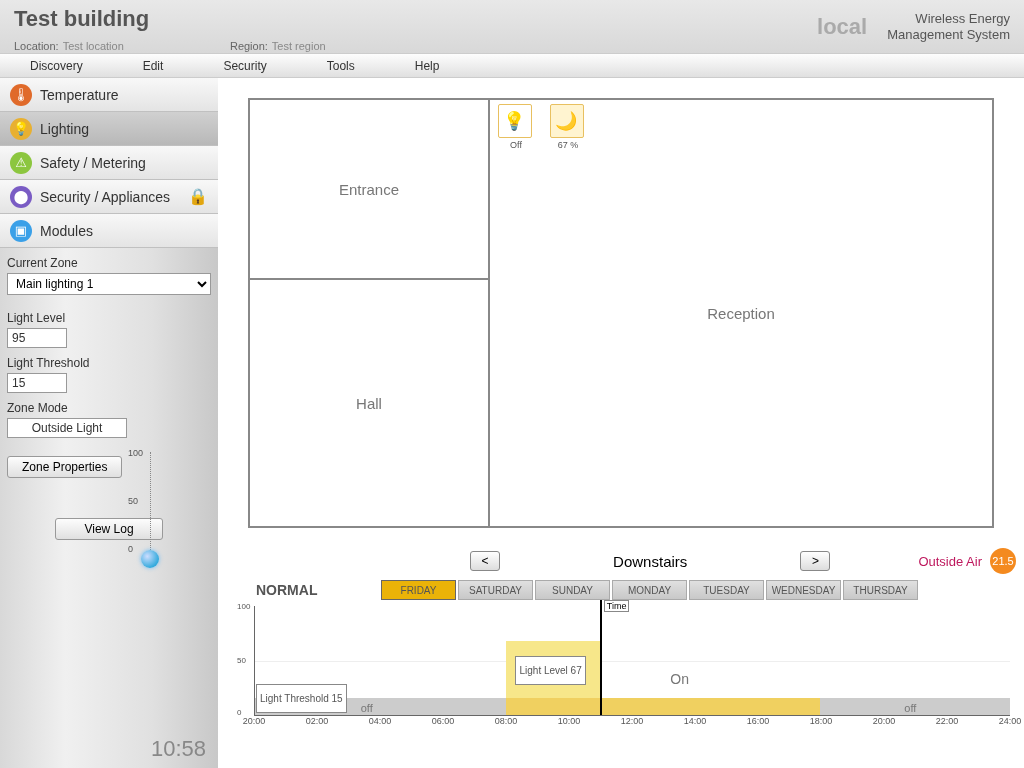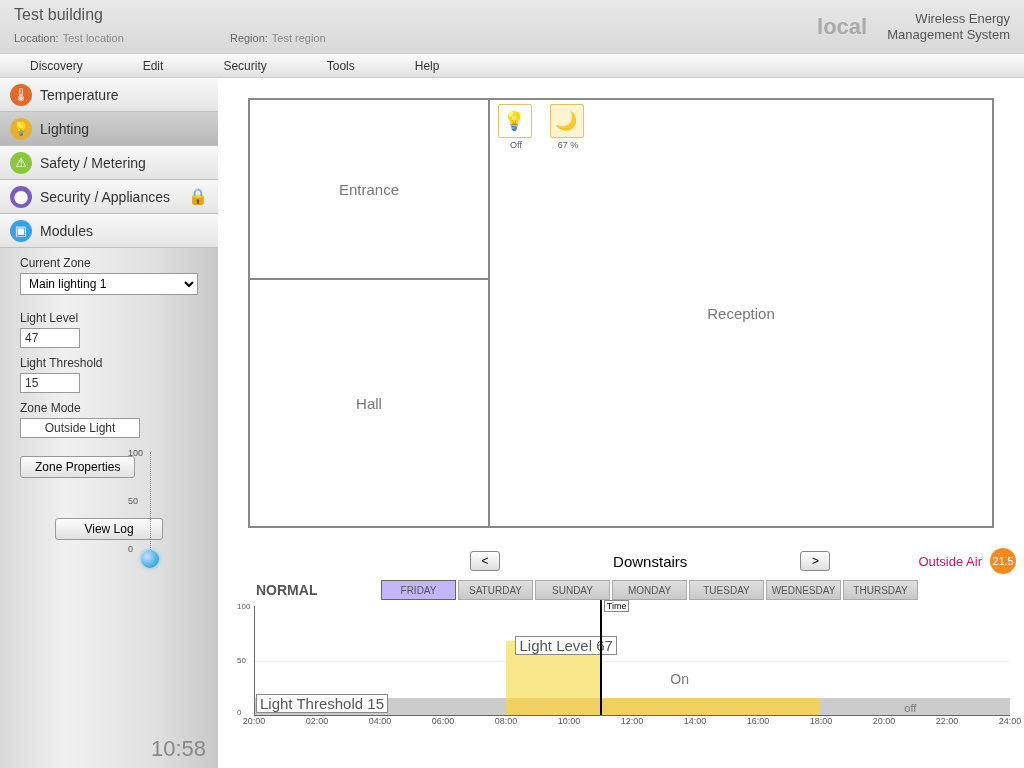--- a/index.html
+++ b/index.html
@@ -3,39 +3,39 @@
 <meta charset="utf-8">
 <style>
 * { box-sizing: border-box; margin: 0; padding: 0; font-family: "Segoe UI", Arial, sans-serif; }
 body { width: 1024px; height: 768px; background: #f5f5f5; overflow: hidden; position: relative; }
 
 
 .header { display: flex; height: 54px; background: linear-gradient(#e8e8e8,#d8d8d8); border-bottom:1px solid #ccc;}
 .logo-block { width: 218px; background:#000; color:#fff; display:flex; align-items:center; justify-content:center; font-size:24px; font-weight:300; letter-spacing:1px;}
 .logo-block .sub { font-size:6px; letter-spacing:0; display:block; color:#999;}
 .header-mid { flex:1; padding:6px 14px; }
-.header-mid .title { font-size:16px; color:#555; font-weight:400;}
+.header-mid .title { font-size:22px; color:#555; font-weight:700;}
 .header-mid .meta { font-size:11px; color:#888; margin-top:8px;}
 .header-mid .meta b { color:#666; font-weight:normal; margin-right:4px;}
 .header-right { width: 340px; display:flex; align-items:center; justify-content:flex-end; padding-right:14px; gap:20px;}
 .local { font-size:22px; color:#aaa; font-weight:bold;}
 .brand { text-align:right; font-size:13px; color:#555; line-height:1.2;}
 
 
 .menubar { height:24px; background:linear-gradient(#fdfdfd,#e0e0e0); display:flex; align-items:center; padding-left:30px; gap:60px; font-size:12px; color:#333; border-bottom:1px solid #ccc;}
 .menubar span { cursor:default;}
 
 
 .sidebar { position:absolute; top:78px; left:0; width:218px; bottom:0; background:linear-gradient(90deg,#d8d8d8,#f0f0f0 30%,#e0e0e0 70%,#c8c8c8); }
 .cat { height:34px; display:flex; align-items:center; gap:8px; padding-left:10px; font-size:14px; color:#333; border-bottom:1px solid #c0c0c0; background:linear-gradient(#f8f8f8,#e4e4e4);}
 .cat.sel { background:linear-gradient(#d0d0d0,#b8b8b8);}
 .cat .ico { width:22px; height:22px; border-radius:50%; display:flex; align-items:center; justify-content:center; font-size:13px; color:#fff;}
 .lock-ico { margin-left:auto; margin-right:10px; font-size:16px; color:#555;}
 
-.panel-sec { padding:8px 20px; font-size:12px; color:#333;}
+.panel-sec { padding:8px 7px; font-size:12px; color:#333;}
 .panel-sec .lbl { margin-bottom:3px;}
 .panel-sec select, .panel-sec .valbox { width:100%; border:1px solid #999; background:#fff; font-size:12px; padding:2px 4px;}
 .valbox { width:60px !important; display:inline-block; text-align:left;}
 .row { margin-bottom:8px;}
 .btn { background:linear-gradient(#fdfdfd,#e0e0e0); border:1px solid #999; border-radius:3px; padding:3px 14px; font-size:12px; cursor:pointer;}
 
 .gauge { position:absolute; left:128px; top:370px; width:40px; height:120px; }
 .gauge .scale-lbl { position:absolute; left:0; font-size:9px; color:#555;}
 .gauge .track { position:absolute; left:22px; top:4px; width:1px; height:102px; border-left:1px dotted #888;}
 .gauge .handle { position:absolute; left:13px; bottom:0; width:18px; height:18px; border-radius:50%; background:radial-gradient(circle at 35% 35%, #cdf, #3ad 70%); box-shadow:0 0 4px rgba(80,180,255,.8);}
@@ -54,29 +54,29 @@
 .schedule { position:absolute; left:18px; right:8px; bottom:30px; height:190px;}
 .sched-head { display:flex; align-items:center; height:26px; gap:4px;}
 .navbtn { width:30px; height:20px; border:1px solid #888; background:linear-gradient(#fff,#ddd); border-radius:3px; font-size:12px; display:flex; align-items:center; justify-content:center;}
 .floor-name { flex:1; text-align:center; color:#000000; font-size:15px;}
 .oat { font-size:13px; color:#be185d; margin-right:4px;}
 .oat-badge { width:26px; height:26px; border-radius:50%; background:#f48a1f; color:#fff; font-size:11px; display:flex; align-items:center; justify-content:center;}
 
 .daytabs { display:flex; margin-top:6px; align-items:center;}
 .mode-lbl { width:145px; font-size:14px; color:#555; font-weight:bold; padding-left:20px;}
 .daytab { width:75px; height:20px; border:1px solid #aaa; background:linear-gradient(#e0e0e0,#c8c8c8); font-size:10px; color:#555; display:flex; align-items:center; justify-content:center; margin-right:2px;}
-.daytab.sel { background:#c4b5fd; border:1px solid #666;}
+.daytab.sel { background:#eab308; border:1px solid #666;}
 
 .chart { position:relative; height:110px; margin-top:6px; margin-left:18px; margin-right:6px; border-left:1px solid #666; border-bottom:1px solid #666;}
 .chart .ylab { position:absolute; left:-18px; font-size:8px; color:#555;}
 .chart .grid { position:absolute; left:0; right:0; border-top:1px solid #eee;}
 .chart .thresh-band { position:absolute; left:0; right:0; background:#ccc;}
 .chart .on-block { position:absolute; background:#f7e78a; }
 .chart .txt { position:absolute; font-size:11px; color:#777;}
-.chart .box { position:absolute; border:1px solid #888; background:#fff; font-size:15px; padding:0 3px; color:#555;}
+.chart .box { position:absolute; border:1px solid #888; background:#fff; font-size:10px; padding:8px 3px; color:#555;margin-top:20px;}
 .chart .timeline { position:absolute; top:-6px; bottom:0; width:1px; border-left:2px solid #000;}
 .chart .time-lbl { position:absolute; top:-6px; font-size:9px; background:#fff; border:1px solid #888; padding:0 2px;}
 .xlabels { position:relative; height:14px; margin-left:18px; margin-right:6px;}
 .xlabels span { position:absolute; font-size:9px; color:#555; transform:translateX(-50%);}
 </style>
 </head>
 <body>
 
 <div class="header">
   <div class="header-mid">
@@ -127,21 +127,21 @@
       <span>Modules</span>
     </div>
 
   <div class="panel-sec">
     <div class="lbl">Current Zone</div>
     <select><option>Main lighting 1</option></select>
   </div>
 
   <div class="panel-sec" style="position:relative">
     <div class="row"><div class="lbl">Light Level</div>
-      <div class="valbox">47</div></div>
+      <div class="valbox">95</div></div>
     <div class="row"><div class="lbl">Light Threshold</div>
       <div class="valbox">15</div></div>
     <div class="row"><div class="lbl">Zone Mode</div>
       <div class="valbox" style="width:120px !important;text-align:center">Outside Light</div></div>
     <div class="row" style="margin-top:18px"><button class="btn">Zone Properties</button></div>
     <div class="row" style="margin-top:40px;text-align:center"><button class="btn" style="padding:3px 28px">View Log</button></div>
   </div>
 
   <div class="gauge">
     <div class="scale-lbl" style="top:0">100</div>

